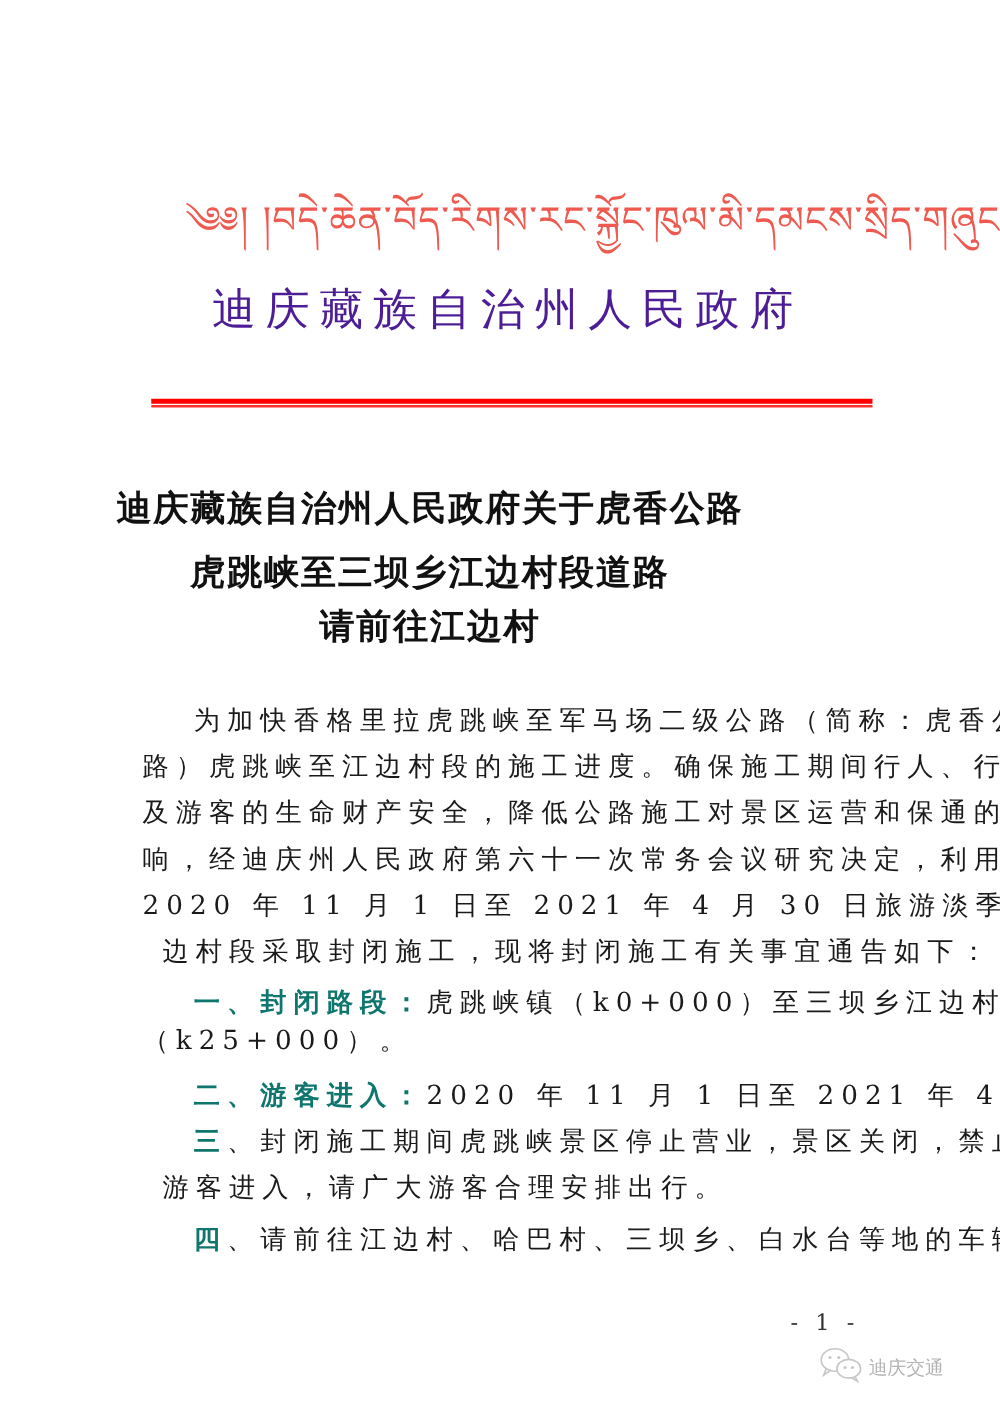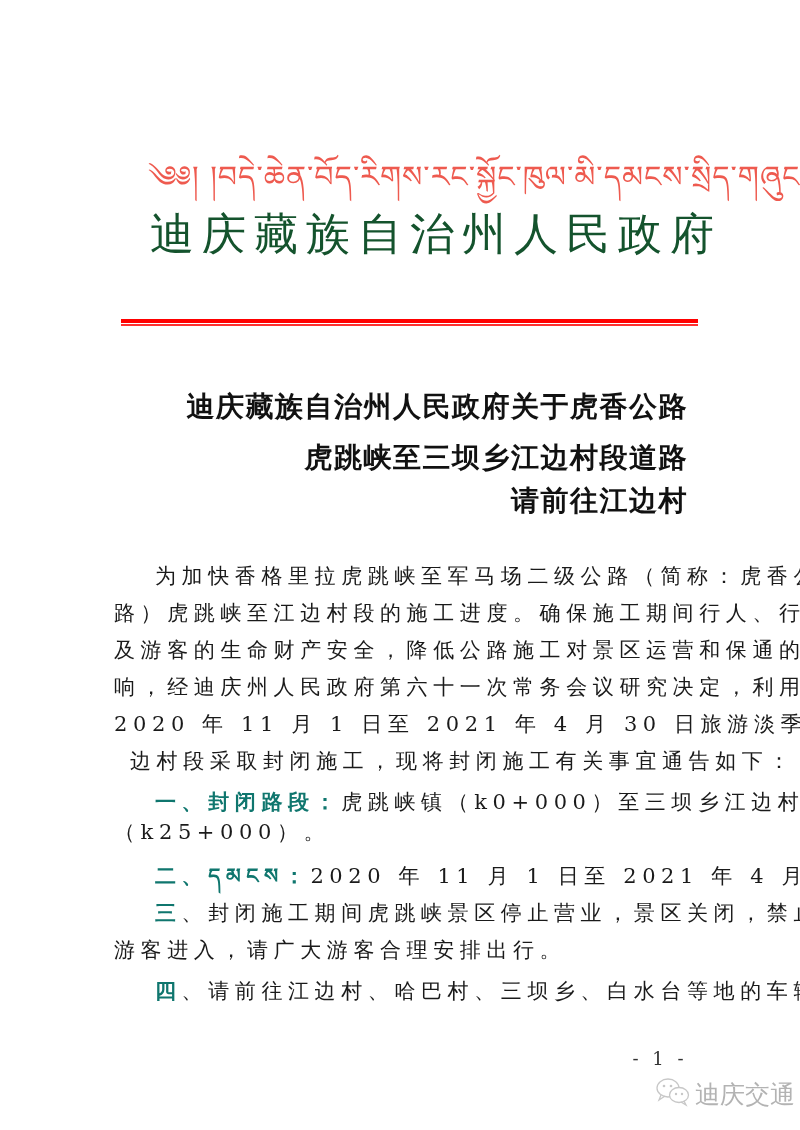--- a/index.html
+++ b/index.html
@@ -19,40 +19,40 @@
 
     
     .tibetan {
       left: 148px; top: 152px; width: 560px; height: 50px;
       font-size: 30px; line-height: 50px;
       color: #ee5a4f;
       font-family: "DejaVu Sans", sans-serif;
       letter-spacing: 1px;
     }
     .org-title {
-      left: 150px; top: 204px; width: 512px;
-      font-size: 44px; line-height: 60px;
-      color: #14532d;
+      left: 150px; top: 218px; width: 512px;
+      font-size: 35px; line-height: 60px;
+      color: #4c1d95;
       letter-spacing: 8px;
       font-family: "DejaVu Serif", "Liberation Serif", serif;
       text-align: center;
     }
     .red-rule {
       left: 121px; top: 319px; width: 577px; height: 7px;
     }
     .red-rule .thick {
       position: absolute; left: 0; top: 0; width: 100%; height: 4px; background: #ff0000;
     }
     .red-rule .thin {
       position: absolute; left: 0; top: 5px; width: 100%; height: 1.5px; background: #ff3030;
     }
 
     
     .heading-line {
-      left: 0; width: 688px; text-align: right;
+      left: 0; width: 688px; text-align: center;
       font-size: 28px; line-height: 40px;
       font-weight: bold;
       letter-spacing: 1.5px;
       color: #111;
       font-family: "DejaVu Serif", "Liberation Serif", serif;
     }
 
     
     .body-line {
       font-size: 21px; line-height: 36px;
@@ -75,21 +75,21 @@
       letter-spacing: 4px;
     }
     .watermark {
       left: 655px; top: 1077px; height: 34px;
       display: flex; align-items: center;
       opacity: 0.75;
     }
     .watermark svg { width: 36px; height: 30px; }
     .watermark-text {
       font-family: "DejaVu Sans", "Liberation Sans", sans-serif;
-      font-size: 25px; color: #9a9a9a; margin-left: 4px; letter-spacing: 0px;
+      font-size: 15px; color: #9a9a9a; margin-left: 4px; letter-spacing: 0px;
     }
   </style>
 </head>
 <body>
 
 <div class="abs tibetan">༄༅། །བདེ་ཆེན་བོད་རིགས་རང་སྐྱོང་ཁུལ་མི་དམངས་སྲིད་གཞུང་།</div>
 <div class="abs org-title">迪庆藏族自治州人民政府</div>
 <div class="abs red-rule">
   <div class="thick"></div>
   <div class="thin"></div>
@@ -105,27 +105,27 @@
 <div class="abs body-line flush" style="top:669px;">响，经迪庆州人民政府第六十一次常务会议研究决定，利用</div>
 <div class="abs body-line flush" style="top:706px;">2020 年 11 月 1 日至 2021 年 4 月 30 日旅游淡季对虎跳峡至江</div>
 <div class="abs body-line flush" style="top:743px;margin-left:16px;">边村段采取封闭施工，现将封闭施工有关事宜通告如下：</div>
 
 <div class="abs body-line indent" style="top:784px;">
   <span class="label-bold">一、封闭路段：</span><span>虎跳峡镇（k0+000）至三坝乡江边村</span>
 </div>
 <div class="abs body-line flush" style="top:814px;">（k25+000）。</div>
 
 <div class="abs body-line indent" style="top:858px;">
-  <span class="label-bold">二、དམངས：</span><span>2020 年 11 月 1 日至 2021 年 4 月 30 日。</span>
+  <span class="label-bold">二、游客进入：</span><span>2020 年 11 月 1 日至 2021 年 4 月 30 日。</span>
 </div>
 
 <div class="abs body-line indent" style="top:895px;">
   <span class="label-bold">三</span><span>、封闭施工期间虎跳峡景区停止营业，景区关闭，禁止</span>
 </div>
-<div class="abs body-line flush" style="top:932px;">游客进入，请广大游客合理安排出行。</div>
+<div class="abs body-line flush" style="top:932px;margin-left:16px;">游客进入，请广大游客合理安排出行。</div>
 
 <div class="abs body-line indent" style="top:973px;">
   <span class="label-bold">四</span><span>、请前往江边村、哈巴村、三坝乡、白水台等地的车辆、</span>
 </div>
 
 <div class="abs page-number">- 1 -</div>
 <div class="abs watermark">
   <span>
     <svg viewBox="0 0 36 30" xmlns="http://www.w3.org/2000/svg">
       <ellipse cx="13" cy="11" rx="11" ry="9" fill="none" stroke="#b5b5b5" stroke-width="1.3"></ellipse>

